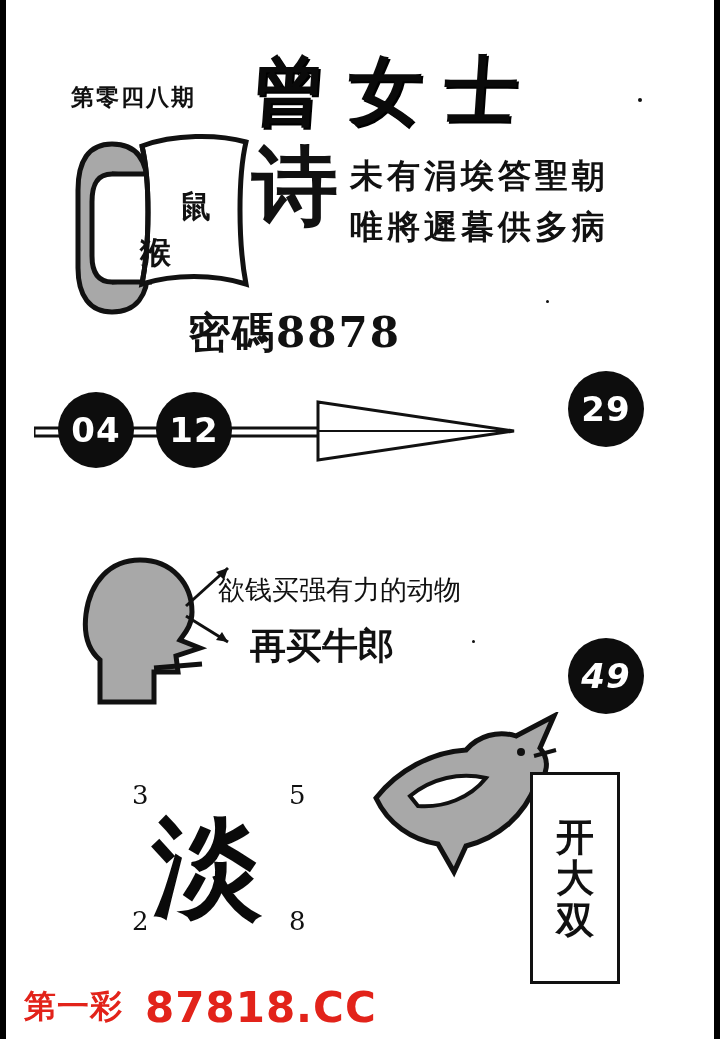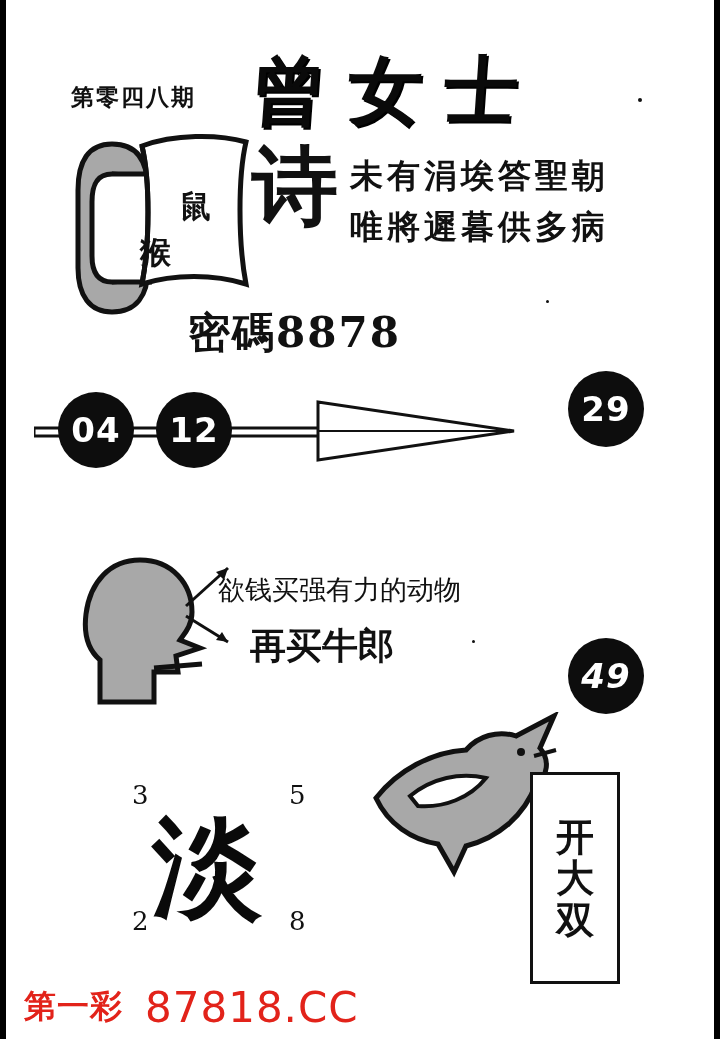--- a/index.html
+++ b/index.html
@@ -144,21 +144,21 @@
   }
   .footer .red{
     margin-left:18px;
     font-family:"DejaVu Serif", serif;
     font-size:32px;font-weight:bold;color:#e2231a;
     letter-spacing:1px;
   }
   .footer .url{
     margin-left:22px;
     font-family:"DejaVu Sans", sans-serif;
-    font-size:42px;font-weight:normal;color:#e2231a;
+    font-size:42px;font-weight:bold;color:#e2231a;
     letter-spacing:1px;
   }
   
   .speck{position:absolute;background:#111;border-radius:50%;}
 </style>
 </head>
 <body>
 
 <div class="poster">
 

